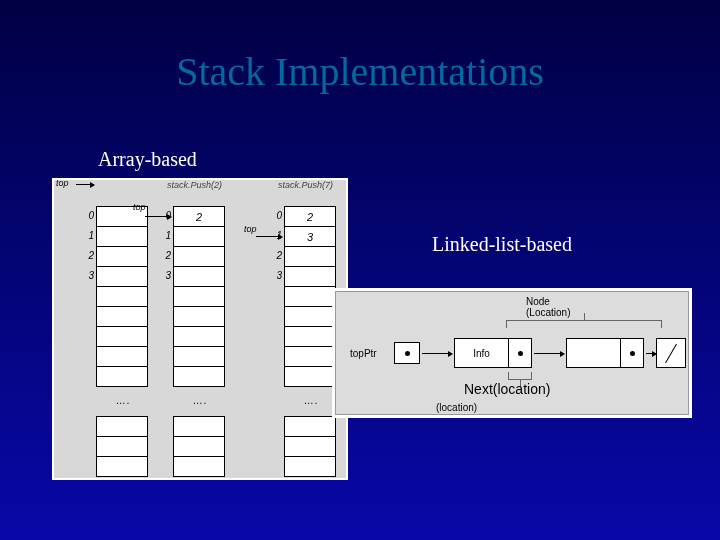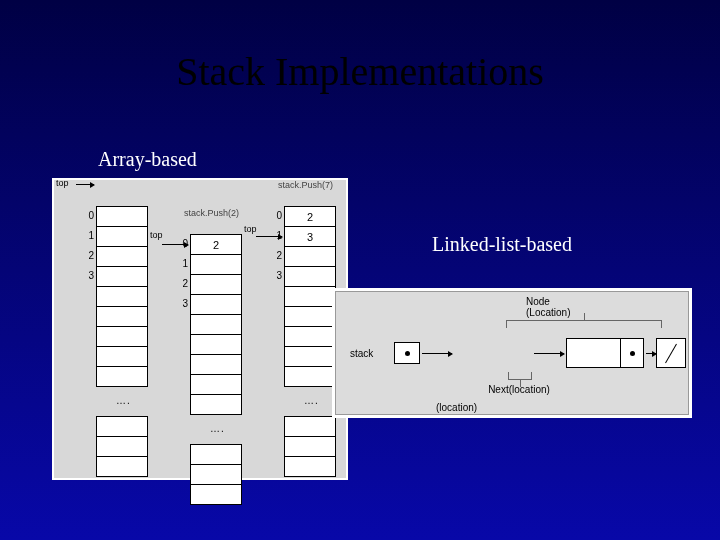--- a/index.html
+++ b/index.html
@@ -3,21 +3,21 @@
 <meta charset="utf-8">
 <style>
   * { margin: 0; padding: 0; box-sizing: border-box; }
   html, body { width: 720px; height: 540px; overflow: hidden; }
   body {
     background: linear-gradient(to bottom, #000044 0%, #0808a8 100%);
     font-family: "Times New Roman", Times, serif;
     position: relative;
   }
   .title {
-    color: #000000;
+    color: #0369a1;
     font-size: 40px;
     text-align: center;
     padding-top: 48px;
     font-weight: normal;
   }
   .label-array {
     position: absolute;
     top: 148px;
     left: 98px;
     color: #ffffff;
@@ -46,23 +46,24 @@
   .array-diagram .inner {
     position: absolute;
     top: 2px; left: 2px; right: 2px; bottom: 2px;
     background: #d8d8d8;
   }
   .array-diagram .col {
     position: absolute;
     top: 0;
     width: 90px;
     height: 100%;
+    font-style: italic;
   }
   .array-diagram .col.c0 { left: 8px; }
-  .array-diagram .col.c1 { left: 102px; margin-top: 28px; }
+  .array-diagram .col.c1 { left: 85px; }
   .array-diagram .col.c2 { left: 196px; }
 
   .array-diagram .colhdr {
     position: absolute;
     top: 0; left: 28px;
     font-size: 9px;
     color: #444;
     white-space: nowrap;
   }
   .array-diagram .topptr {
@@ -246,22 +247,21 @@
     border-left: 1px solid #666;
     border-right: 1px solid #666;
   }
   .ll-diagram .bracket-bot::before {
     content: "";
     position: absolute; left: 50%; bottom: -8px; width: 1px; height: 8px; background: #666;
   }
   .ll-diagram .bracket-bot-label {
     position: absolute;
     top: 92px; left: 128px;
-    font-size: 10px;
-    text-align: center;
+    font-size: 14px;
     width: 110px;
     line-height: 11px;
   }
   .ll-diagram .loc-label {
     position: absolute;
     top: 110px; left: 100px;
     font-size: 10px;
   }
 </style>
 </head>
@@ -360,26 +360,32 @@
 </div>
 
 <div class="ll-diagram">
   <div class="inner">
     <div class="bracketed-top">
       <span>Node</span><br>
       <span>(Location)</span>
     </div>
     <div class="bracket-top"></div>
 
-    <div class="topptr-label">stack</div>
+    <div class="topptr-label">topPtr</div>
     <div class="topptr-box">
         <div class="dot"></div>
       </div>
     <div class="harrow" style="top:61px;left:86px;width:30px;"></div>
 
+    <div class="node n1">
+      <div class="info">Info</div>
+      <div class="next">
+          <div class="dot"></div>
+        </div>
+    </div>
     <div class="harrow" style="top:61px;left:198px;width:30px;"></div>
 
     <div class="node n2">
       <div class="info"></div>
       <div class="next">
           <div class="dot"></div>
         </div>
     </div>
     <div class="harrow" style="top:61px;left:310px;width:10px;"></div>
 

